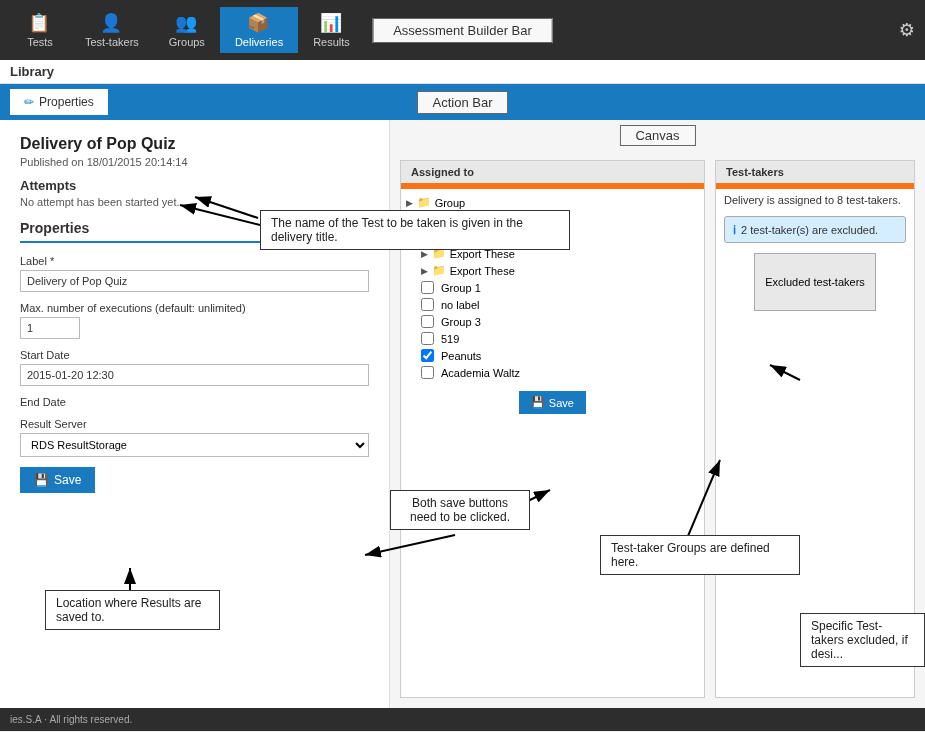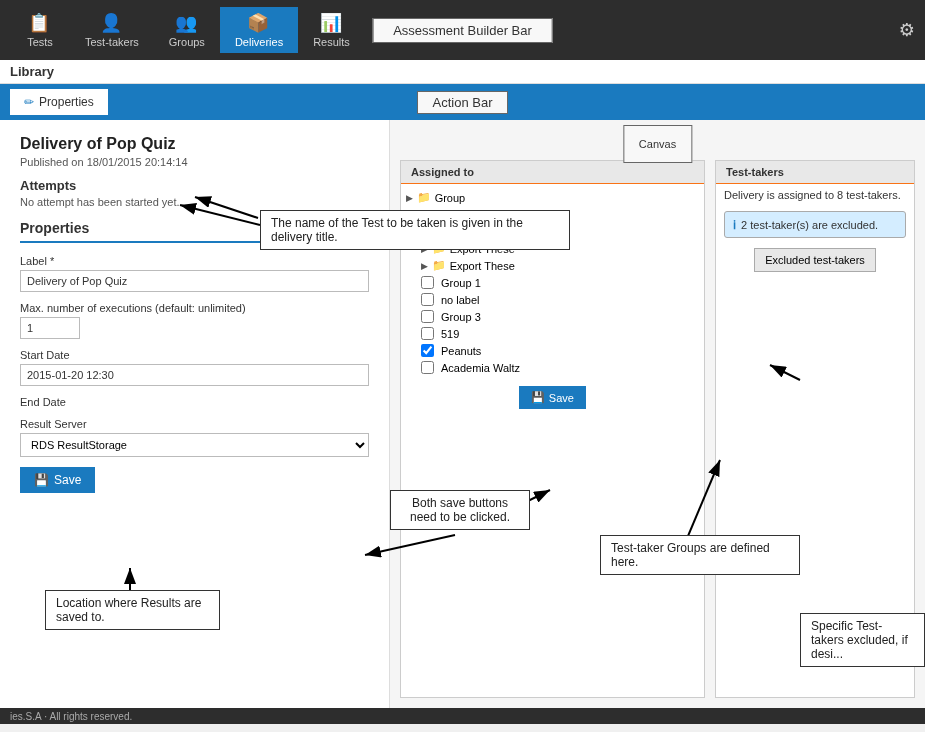--- a/index.html
+++ b/index.html
@@ -203,21 +203,21 @@
       flex: 1;
       border: 1px solid #ccc;
       background: white;
     }
     .panel-header {
       background: #e8e8e8;
       padding: 5px 10px;
       font-size: 11px;
       font-weight: bold;
       color: #333;
-      border-bottom: 1px solid #f97316;
+      border-bottom: 6px solid #f97316;
     }
     .panel-body {
       padding: 5px;
       font-size: 11px;
     }
     .tree-item {
       padding: 2px 0;
       display: flex;
       align-items: center;
       gap: 4px;
@@ -228,21 +228,21 @@
     .checkbox { margin-right: 3px; }
 
     .test-takers-panel {
       width: 200px;
       border: 1px solid #ccc;
       background: white;
     }
     .excluded-btn {
       background: #e8e8e8;
       border: 1px solid #aaa;
-      padding: 5px 10px;
+      padding: 22px 10px;
       font-size: 11px;
       cursor: pointer;
       margin: 0 5px;
     }
     .assigned-info {
       font-size: 11px;
       color: #333;
       padding: 5px 8px;
     }
     .excluded-badge {
@@ -276,21 +276,21 @@
       cursor: pointer;
       display: flex;
       align-items: center;
       gap: 4px;
     }
 
     
     .status-bar {
       background: #2d2d2d;
       color: #aaa;
-      height: 16px;
+      height: 23px;
       display: flex;
       align-items: center;
       padding: 0 10px;
       font-size: 10px;
     }
 
     
     .annotation {
       position: absolute;
       background: white;
@@ -392,21 +392,21 @@
     </div>
 
     <button class="save-btn">
       <span>💾</span>
       <span>Save</span>
     </button>
   </div>
 
   <div class="right-panels" style="position:relative;">
 
-    <div class="canvas-label" style="position:absolute; top:5px; left:50%; transform:translateX(-50%); z-index:5; border:1px solid #666; background:#f8f8f8; padding:12px 15px; font-size:11px;">
+    <div class="canvas-label" style="position:absolute; top:5px; left:50%; transform:translateX(-50%); z-index:5; border:1px solid #666; background:#f8f8f8; padding:2px 15px; font-size:13px;">
       <span>Canvas</span>
     </div>
 
     <div class="panels-row" style="margin-top:30px;">
 
       <div class="assigned-panel">
         <div class="panel-header">Assigned to</div>
         <div class="panel-body">
           <div class="tree-item">
             <span class="arrow">▶</span>

